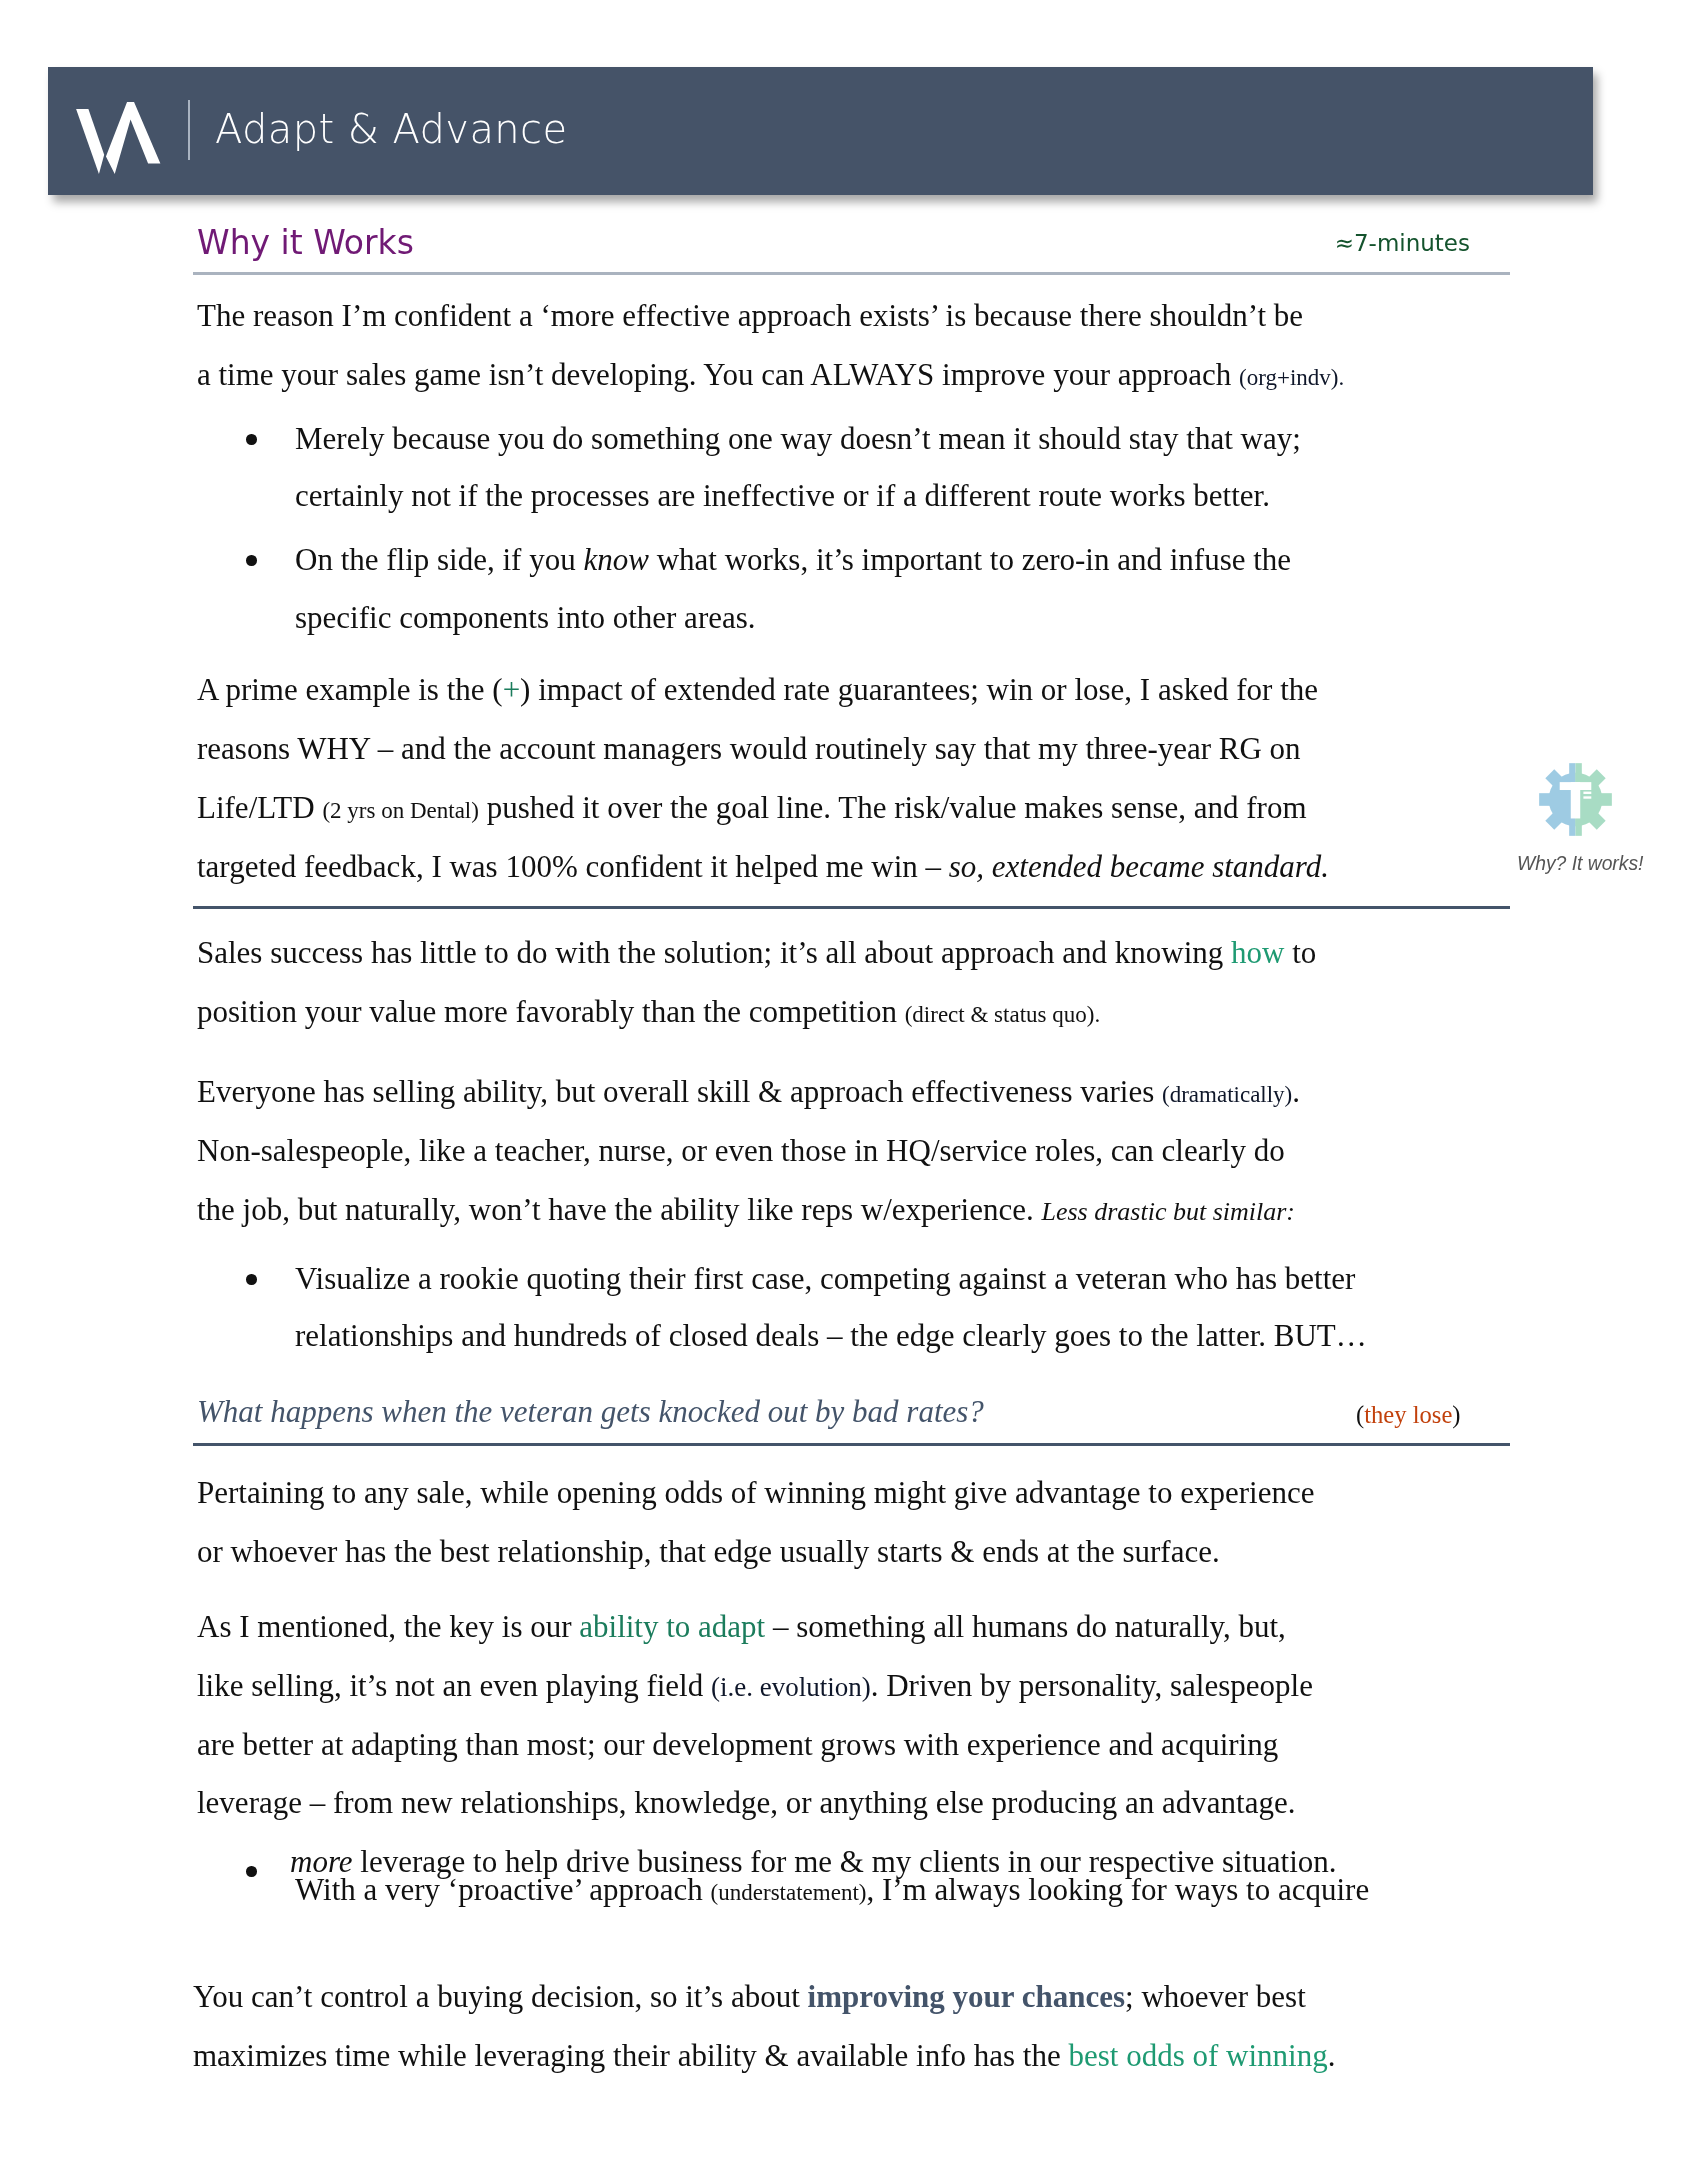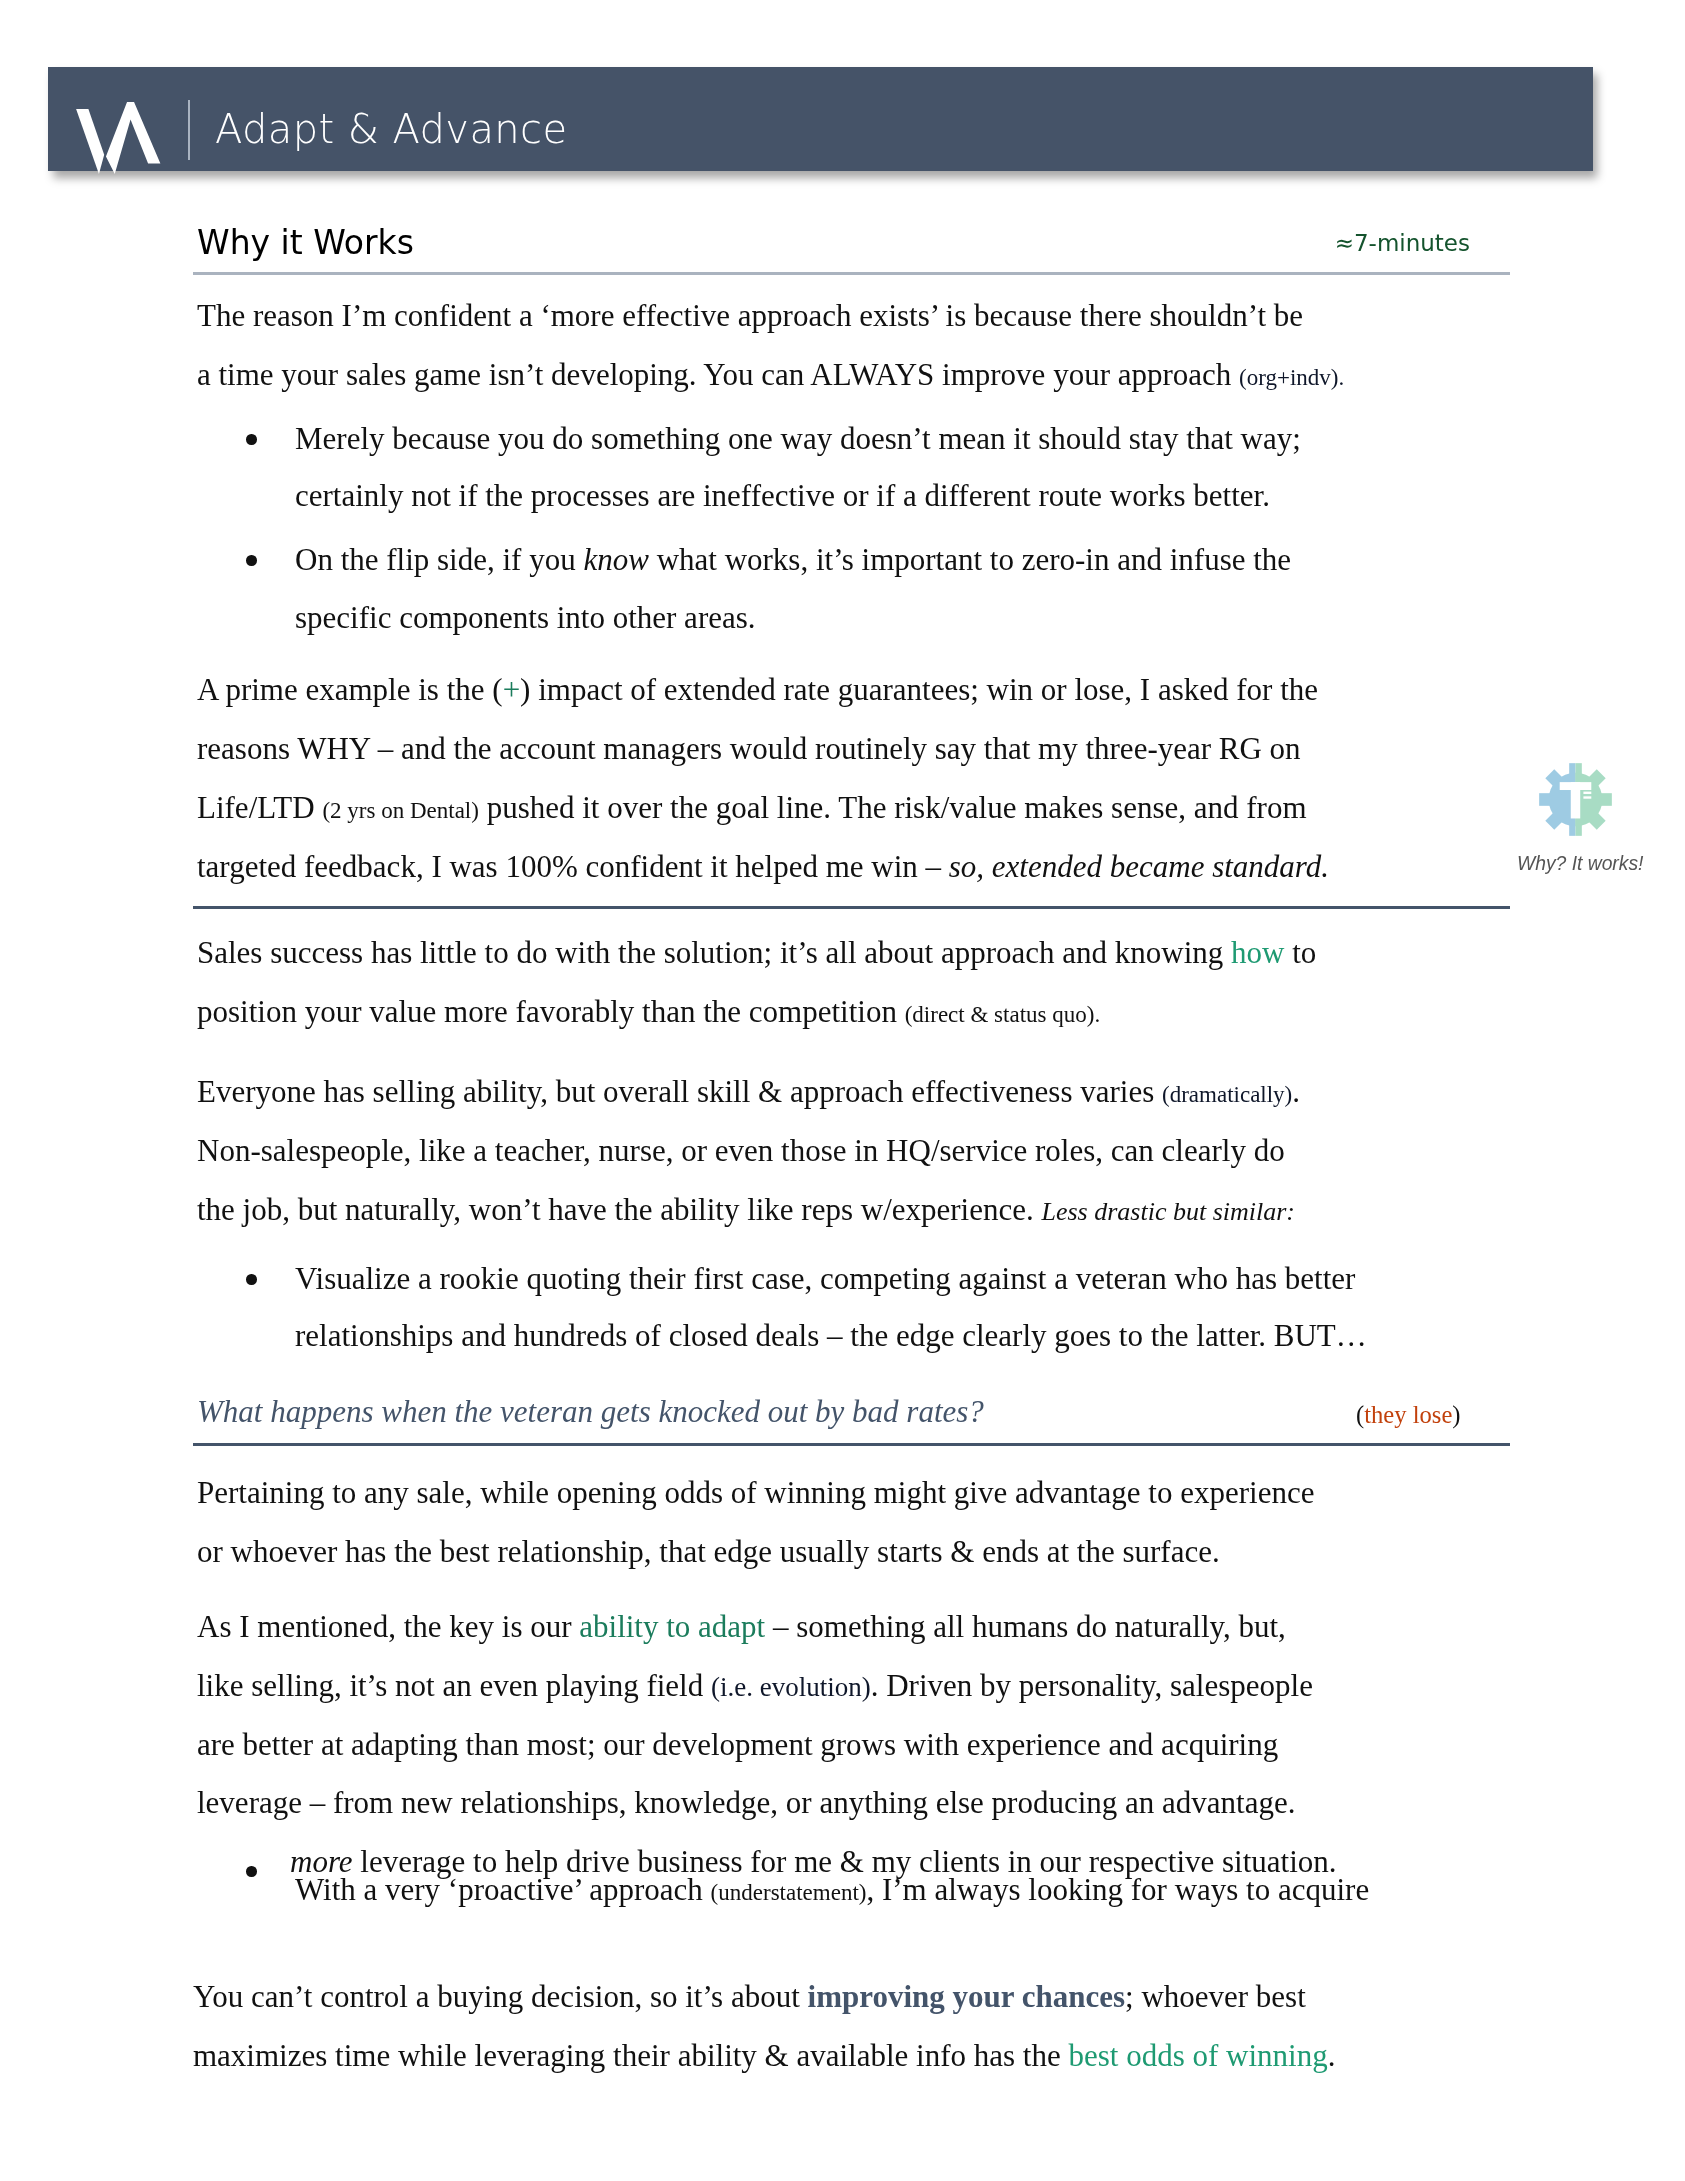--- a/index.html
+++ b/index.html
@@ -1,24 +1,24 @@
 <!DOCTYPE html>
 <html style="font-size:14px"><head>
 <meta charset="utf-8">
 <style>
   html, body { margin:0; padding:0; background:#ffffff; }
   body { width:1685px; height:2181px; position:relative; overflow:hidden;
          font-family:"Liberation Sans", sans-serif; color:#111; }
-  .header { position:absolute; left:48px; top:67px; width:1545px; height:104px;
+  .header { position:absolute; left:48px; top:67px; width:1545px; height:128px;
             background:#455368; box-shadow:5.3px 7px 8.8px rgba(0,0,0,0.35); }
   .logo { position:absolute; left:28px; top:35px; width:88px; height:72px; }
   .logo-divider { position:absolute; left:140px; top:33px; width:1.8px; height:60px; background:#a9b3c1; }
   .header-title { position:absolute; left:167px; top:39px; font-size:40px; color:#ffffff;
                   font-family:"DejaVu Sans", sans-serif; font-weight:300; letter-spacing:0.4px; }
-  .section-title { position:absolute; left:197px; top:223px; font-size:33px; color:#000000;
+  .section-title { position:absolute; left:197px; top:223px; font-size:33px; color:#701a75;
                    font-family:"DejaVu Sans", sans-serif; }
   .duration { position:absolute; right:215px; top:230px; font-size:23px; color:#14532d;
               font-family:"DejaVu Sans", sans-serif; }
   .rule { position:absolute; left:193px; width:1317px; }
   .rule.light { height:2.6px; background:#aab3bf; }
   .rule.dark { height:2.6px; background:#44546a; }
   .line { position:absolute; white-space:nowrap; font-size:31px; line-height:35px; color:#111;
           font-family:Liberation Serif, serif; }
   .l0 { left:197px; }
   .lb { left:295px; }

